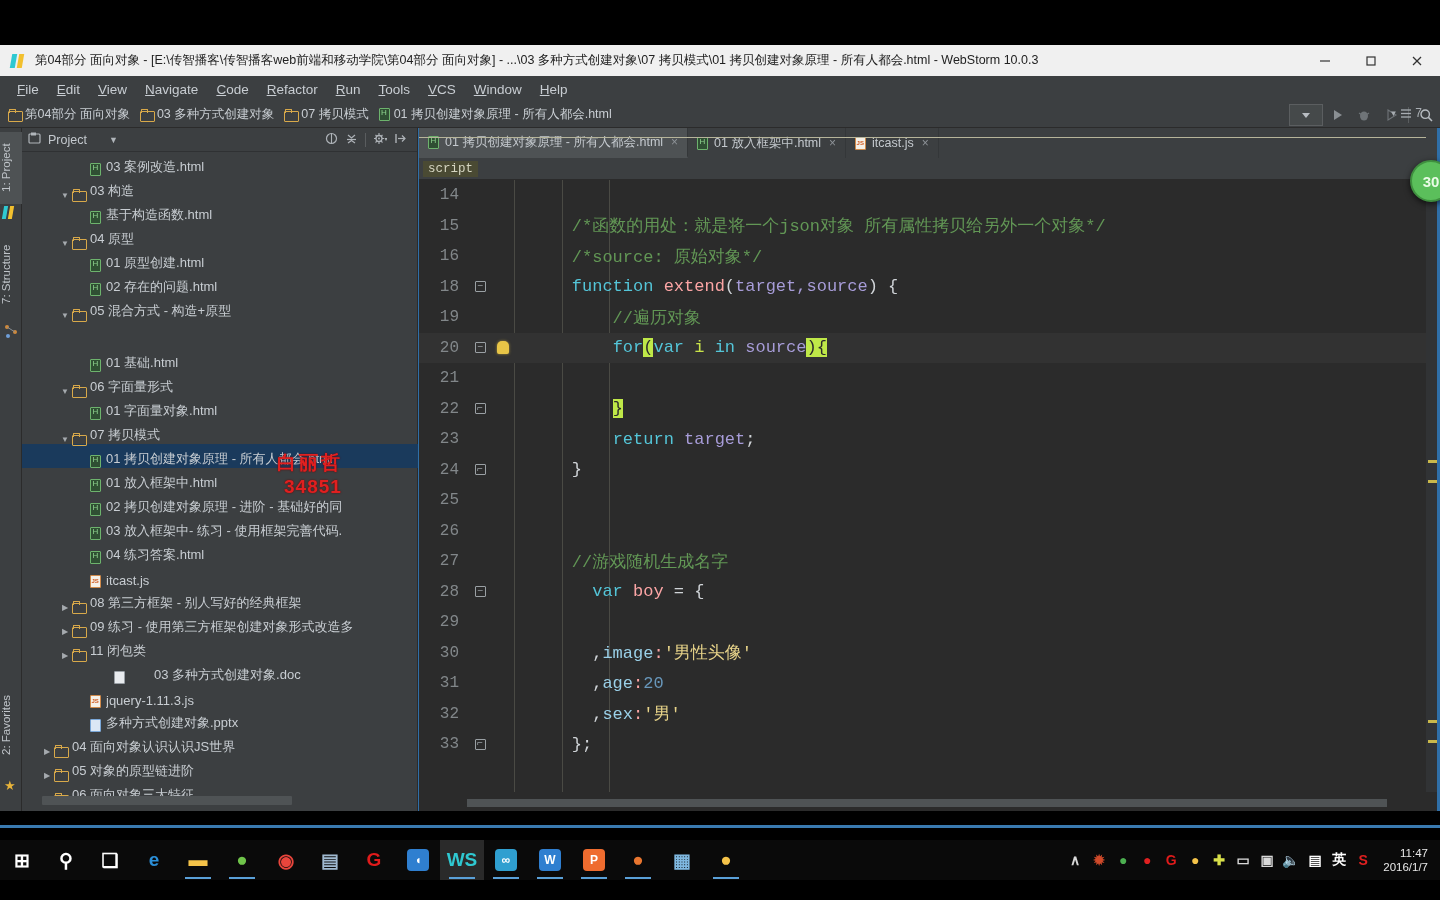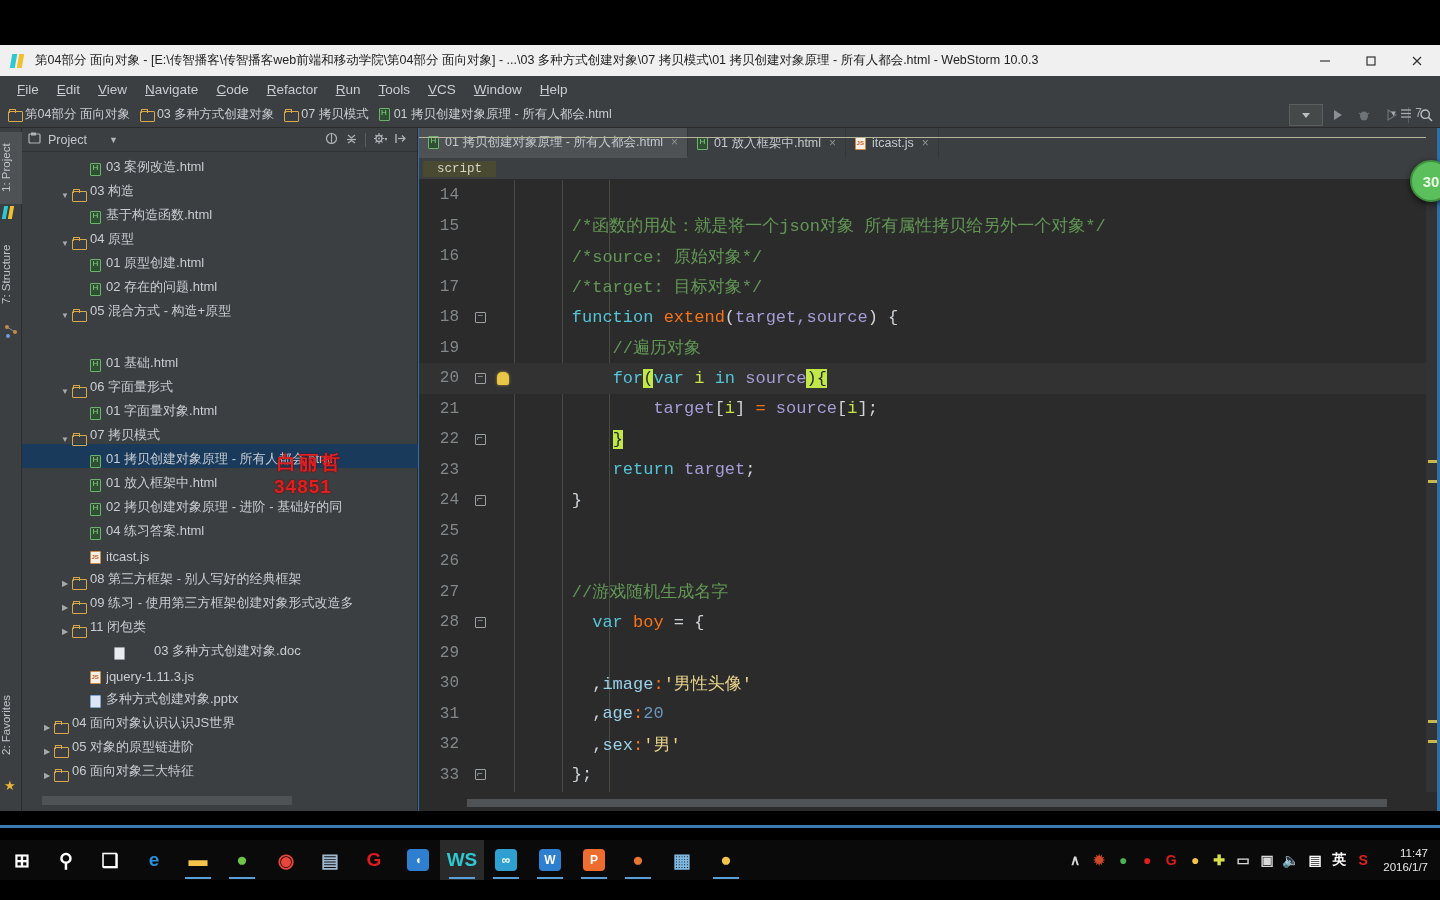--- a/index.html
+++ b/index.html
@@ -91,21 +91,21 @@
   .tabs{ height:30px; background:#3c3f41; display:flex; align-items:stretch; }
   .etab{ display:flex; align-items:center; padding:0 9px; color:#c4c9ce; font-size:12.5px;
       background:#4e5254; border-right:1px solid #343739; white-space:nowrap; }
   .etab.active{ background:#4e5254; border-bottom:2px solid #4e5254;}
   .etab.inactive{ background:#3c3f41; }
   .etab .ic{ margin-right:6px; display:flex;}
   .etab .x{ margin-left:8px; color:#8e9398; font-size:12px;}
 
   .bcbar{ height:22px; background:#3c3f41; display:flex; align-items:center; padding-left:4px;
       border-bottom:1px solid #2b2b2b;}
-  .bcchip{ background:#4a4a33; color:#d6d6c2; font-size:12.5px; padding:1px 14px;
+  .bcchip{ background:#4a4a33; color:#d6d6c2; font-size:12.5px; padding:1px 5px;
       font-family:"Liberation Mono", monospace;}
 
   .codearea{ position:absolute; left:0; top:52px; width:1021px; height:612px; background:#2b2b2b;
       overflow:hidden; font-family:"Liberation Mono", monospace; font-size:17px; }
   .cline{ position:relative; height:30.5px; display:flex; align-items:center;}
   .cline.hl{ background:#323232; }
   .ln{ width:48px; text-align:right; padding-right:8px; color:#82878a; font-size:16px; flex:none;}
   .gut{ width:26px; flex:none; display:flex; align-items:center; justify-content:center;}
   .ctext{ flex:1; white-space:pre; color:#a9b7c6; padding-left:18px; }
 
@@ -114,21 +114,21 @@
   .bulb{ width:12px;height:13px; background:#e8c547; border-radius:5px 5px 2px 2px;
       box-shadow:0 0 3px #e8c547a0;}
 
   
   .t-cmt{ color:#629755; font-style:normal;}
   .t-num{ color:#6897bb; }
   .t-str{ color:#e8d48a; }
   .t-prop{ color:#9ad0e8; }
   .t-plain{ color:#d0d4d8; }
   .t-cyan{ color:#54c5d8; }
-  .t-pink{ color:#f97316; }
+  .t-pink{ color:#fca5a5; }
   .t-lav{ color:#a79cd8;font-family:Liberation Mono, monospace; }
   .t-lime{ color:#c8e34a; }
   .mk{ background:#bfe848; color:#2b2b2b; }
 
   .vline{ position:absolute; top:0; bottom:0; width:1px; background:#4a4a44; }
 
   
   .rgutter{ position:absolute; right:0; top:52px; width:14px; height:612px; background:#313335; }
   .rmark{ position:absolute; right:1px; width:11px; height:3px; }
   .topline{ position:absolute; left:0; right:14px; top:9px; height:1px; background:#b6b49a; }
@@ -139,21 +139,21 @@
 
   .ed-hsb{ position:absolute; left:48px; bottom:4px; width:920px; height:8px; background:#4f5355;}
   .blue-edge{ position:absolute; left:418px; top:128px; width:2px; height:683px; background:#2f6fa8;}
   .blue-edge-r{ position:absolute; right:0px; top:128px; width:3px; height:683px; background:#2f6fa8;}
   .blue-edge-b{ position:absolute; left:0px; bottom:72px; width:1440px; height:3px; background:#3a7ab0;}
 
   
   .wm{ position:absolute; color:#e02020; font-weight:bold; pointer-events:none;
        text-shadow:0 0 2px #600;}
   .wm1{ left:277px; top:450px; font-size:19px; letter-spacing:3px;}
-  .wm2{ left:274px; top:476px; font-size:19px; letter-spacing:1px;}
+  .wm2{ left:284px; top:476px; font-size:19px; letter-spacing:1px;}
 
   
   .taskbar{ position:absolute; left:0; bottom:0; width:1440px; height:60px; background:#000;}
   .tb-inner{ position:absolute; left:0; top:0; width:1440px; height:40px; background:#0a0a0a;
       display:flex; align-items:center; }
   .tbi{ width:44px; height:40px; display:flex; align-items:center; justify-content:center;
       position:relative; flex:none;}
   .tbi.active{ background:#2a2a2a; }
   .tbi .ind{ position:absolute; bottom:1px; left:9px; width:26px; height:2px; background:#5aa0d8;}
   .tray{ position:absolute; right:0; top:0; height:40px; display:flex; align-items:center; }
@@ -430,20 +430,27 @@
           <span class="ic">
             <span class="htmlic"></span>
           </span>
           <span class="nm">02 拷贝创建对象原理 - 进阶 - 基础好的同</span>
         </div>
         <div class="trow" style="padding-left: 54px;">
           <span class="arrow"></span>
           <span class="ic">
             <span class="htmlic"></span>
           </span>
+          <span class="nm">03 放入框架中- 练习 - 使用框架完善代码.</span>
+        </div>
+        <div class="trow" style="padding-left: 54px;">
+          <span class="arrow"></span>
+          <span class="ic">
+            <span class="htmlic"></span>
+          </span>
           <span class="nm">04 练习答案.html</span>
         </div>
         <div class="trow" style="padding-left: 54px;">
           <span class="arrow"></span>
           <span class="ic">
             <span class="jsic"></span>
           </span>
           <span class="nm">itcast.js</span>
         </div>
         <div class="trow" style="padding-left: 36px;">
@@ -558,26 +565,20 @@
           <div class="ln">15</div>
           <div class="gut"></div>
           <div style="width: 20px; flex: 0 0 auto; display: flex; align-items: center; justify-content: center;"></div>
           <div class="ctext"><span class="t-cmt">    /*函数的用处：就是将一个json对象 所有属性拷贝给另外一个对象*/</span></div>
         </div>
         <div class="cline">
           <div class="ln">16</div>
           <div class="gut"></div>
           <div style="width: 20px; flex: 0 0 auto; display: flex; align-items: center; justify-content: center;"></div>
           <div class="ctext"><span class="t-cmt">    /*source: 原始对象*/</span></div>
-        </div>
-        <div class="cline">
-          <div class="ln">17</div>
-          <div class="gut"></div>
-          <div style="width: 20px; flex: 0 0 auto; display: flex; align-items: center; justify-content: center;"></div>
-          <div class="ctext"><span class="t-cmt">    /*target: 目标对象*/</span></div>
         </div>
         <div class="cline">
           <div class="ln">18</div>
           <div class="gut">
             <span class="fold">−</span>
           </div>
           <div style="width: 20px; flex: 0 0 auto; display: flex; align-items: center; justify-content: center;"></div>
           <div class="ctext"><span class="t-plain">    </span><span class="t-cyan">function</span><span class="t-plain"> </span><span class="t-pink">extend</span><span class="t-plain">(</span><span class="t-lav">target,source</span><span class="t-plain">) {</span></div>
         </div>
         <div class="cline">
@@ -593,21 +594,20 @@
           </div>
           <div style="width: 20px; flex: 0 0 auto; display: flex; align-items: center; justify-content: center;">
             <span class="bulb"></span>
           </div>
           <div class="ctext"><span class="t-plain">        </span><span class="t-cyan">for</span><span class="mk">(</span><span class="t-cyan">var</span><span class="t-plain"> </span><span class="t-lime">i</span><span class="t-cyan"> in </span><span class="t-lav">source</span><span class="mk">){</span></div>
         </div>
         <div class="cline">
           <div class="ln">21</div>
           <div class="gut"></div>
           <div style="width: 20px; flex: 0 0 auto; display: flex; align-items: center; justify-content: center;"></div>
-          <div class="ctext"><span class="t-plain">            </span><span class="t-lav">target</span><span class="t-plain">[</span><span class="t-lime">i</span><span class="t-plain">] </span><span class="t-pink">=</span><span class="t-plain"> </span><span class="t-lav">source</span><span class="t-plain">[</span><span class="t-lime">i</span><span class="t-plain">];</span></div>
         </div>
         <div class="cline">
           <div class="ln">22</div>
           <div class="gut">
             <span class="fold">⌐</span>
           </div>
           <div style="width: 20px; flex: 0 0 auto; display: flex; align-items: center; justify-content: center;"></div>
           <div class="ctext"><span class="t-plain">        </span><span class="mk">}</span></div>
         </div>
         <div class="cline">

